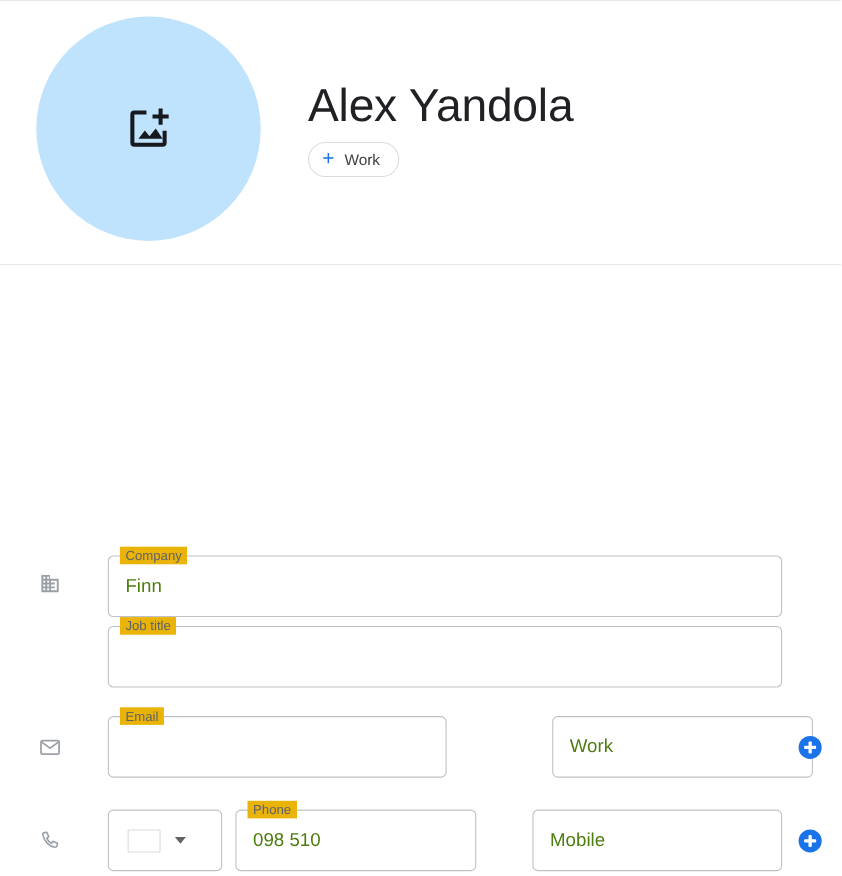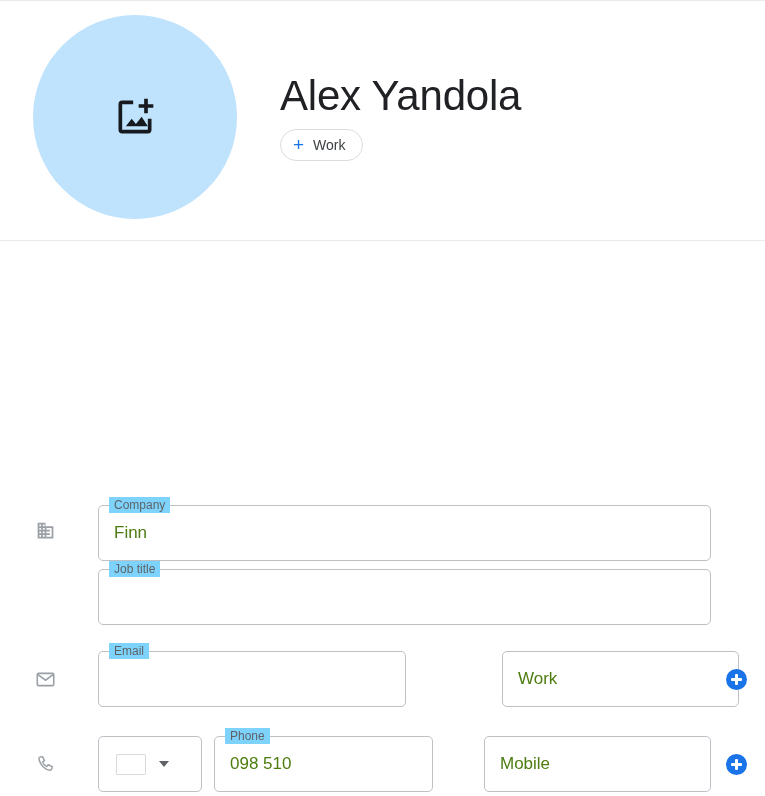--- a/index.html
+++ b/index.html
@@ -98,21 +98,21 @@
     border: 1px solid #bdc1c6;
     border-radius: 5px;
     background: transparent;
     pointer-events: none;
   }
   .tf .notch {
     position: absolute;
     left: 11px; top: -8px;
     height: 16px;
     padding: 0 5px;
-    background: #7dd3fc;
+    background: #eab308;
     font-size: 12px;
     line-height: 16px;
     color: #5f6368;
     white-space: nowrap;
   }
   .tf .val {
     position: absolute;
     left: 16px; right: 14px;
     top: 50%;
     transform: translateY(-50%);

